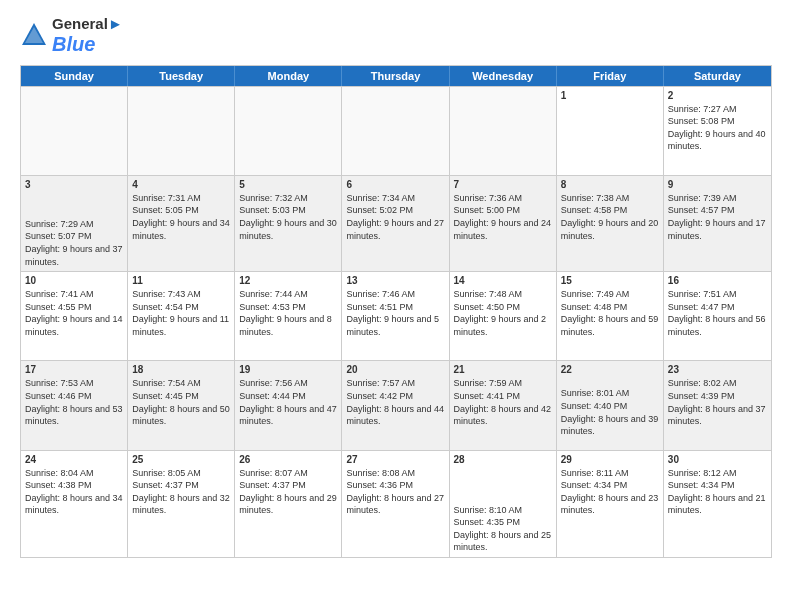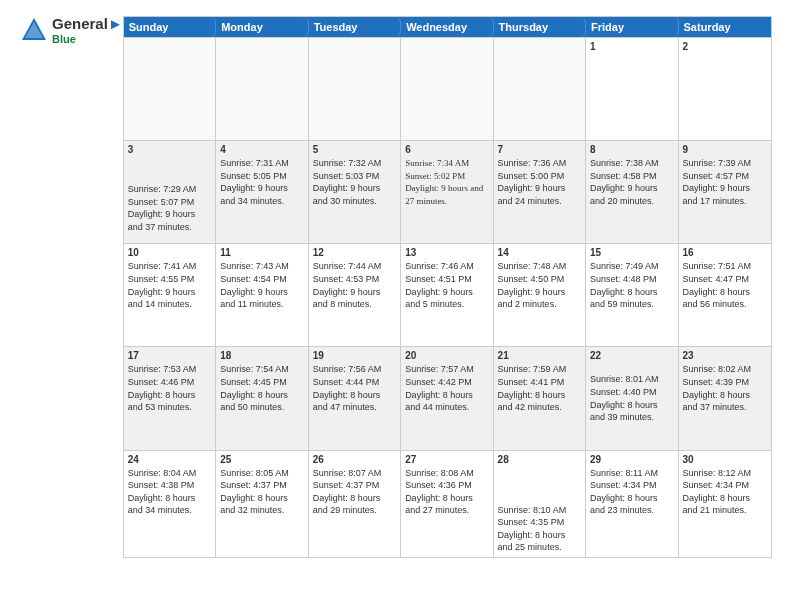--- a/index.html
+++ b/index.html
@@ -8,21 +8,21 @@
       background: #fff;
       width: 792px;
       height: 612px;
       overflow: hidden;
     }
     .page {
       width: 792px;
       height: 568px;
       padding: 16px 20px 10px 20px;
       display: flex;
-      flex-direction: row;
+      flex-direction: column;
     }
     .header {
       display: flex;
       align-items: flex-start;
       justify-content: space-between;
       margin-bottom: 10px;
     }
     .logo {
       display: flex;
       align-items: center;
@@ -53,24 +53,23 @@
     }
     .cal-header-row {
       display: grid;
       grid-template-columns: repeat(7, 1fr);
       background: #2070c0;
     }
     .cal-header-cell {
       color: #fff;
       font-size: 11px;
       font-weight: bold;
-      padding: 4px 5px;
+      padding: 4px 17px;
       border-right: 1px solid #4a8ed0;
-      text-align: left;
-      border-radius: 6px;
+      text-align: center;
     }
     .cal-header-cell:last-child { border-right: none; }
     .cal-body {
       flex: 1;
       display: flex;
       flex-direction: column;
     }
     .cal-row {
       display: grid;
       grid-template-columns: repeat(7, 1fr);
@@ -106,47 +105,50 @@
 <div class="page">
   <div class="header">
     <div class="logo">
       <svg class="logo-icon" viewBox="0 0 28 28">
         <polygon points="14,2 26,24 2,24" fill="#2070c0"></polygon>
         <polygon points="14,6 23,22 5,22" fill="white" opacity="0.3"></polygon>
         <text x="7" y="20" font-size="8" fill="white" font-weight="bold"></text>
       </svg>
       <div>
         <div style="font-size:15px;font-weight:bold;color:#333;line-height:1.1;">General<span style="color:#2070c0;">►</span></div>
-        <div style="font-size:11px;font-weight:bold;color:#15803d;line-height:1.1;">Blue</div>
+        <div style="font-size:20px;font-weight:bold;color:#3b82f6;line-height:1.1;font-style:italic;">Blue</div>
       </div>
     </div>
   </div>
 
   <div class="calendar">
     <div class="cal-header-row">
     <div class="cal-header-cell">Sunday</div>
+        <div class="cal-header-cell">Tuesday</div>
         <div class="cal-header-cell">Monday</div>
-        <div class="cal-header-cell">Tuesday</div>
+        <div class="cal-header-cell">Thursday</div>
         <div class="cal-header-cell">Wednesday</div>
-        <div class="cal-header-cell">Thursday</div>
         <div class="cal-header-cell">Friday</div>
         <div class="cal-header-cell">Saturday</div>
       </div>
     <div class="cal-body">
     <div class="cal-row">
           <div class="cal-cell empty"></div>
           <div class="cal-cell empty"></div>
           <div class="cal-cell empty"></div>
           <div class="cal-cell empty"></div>
           <div class="cal-cell empty"></div>
           <div class="cal-cell">
             <span class="day-num">1</span>
           </div>
           <div class="cal-cell">
             <span class="day-num">2</span>
+            <div class="cell-info" style="white-space: pre-line;">Sunrise: 7:27 AM
+Sunset: 5:08 PM
+Daylight: 9 hours and 40 minutes.</div>
           </div>
         </div>
         <div class="cal-row">
           <div class="cal-cell shaded">
             <span class="day-num">3</span>
             <div class="cell-info" style="white-space: pre-line; margin-top: 28px;">Sunrise: 7:29 AM
 Sunset: 5:07 PM
 Daylight: 9 hours and 37 minutes.</div>
           </div>
           <div class="cal-cell shaded">
@@ -156,21 +158,21 @@
 Daylight: 9 hours and 34 minutes.</div>
           </div>
           <div class="cal-cell shaded">
             <span class="day-num">5</span>
             <div class="cell-info" style="white-space: pre-line;">Sunrise: 7:32 AM
 Sunset: 5:03 PM
 Daylight: 9 hours and 30 minutes.</div>
           </div>
           <div class="cal-cell shaded">
             <span class="day-num">6</span>
-            <div class="cell-info" style="white-space: pre-line; font-family: Liberation Serif, serif;">Sunrise: 7:34 AM
+            <div class="cell-info" style="white-space: pre-line;">Sunrise: 7:34 AM
 Sunset: 5:02 PM
 Daylight: 9 hours and 27 minutes.</div>
           </div>
           <div class="cal-cell shaded">
             <span class="day-num">7</span>
             <div class="cell-info" style="white-space: pre-line;">Sunrise: 7:36 AM
 Sunset: 5:00 PM
 Daylight: 9 hours and 24 minutes.</div>
           </div>
           <div class="cal-cell shaded">

